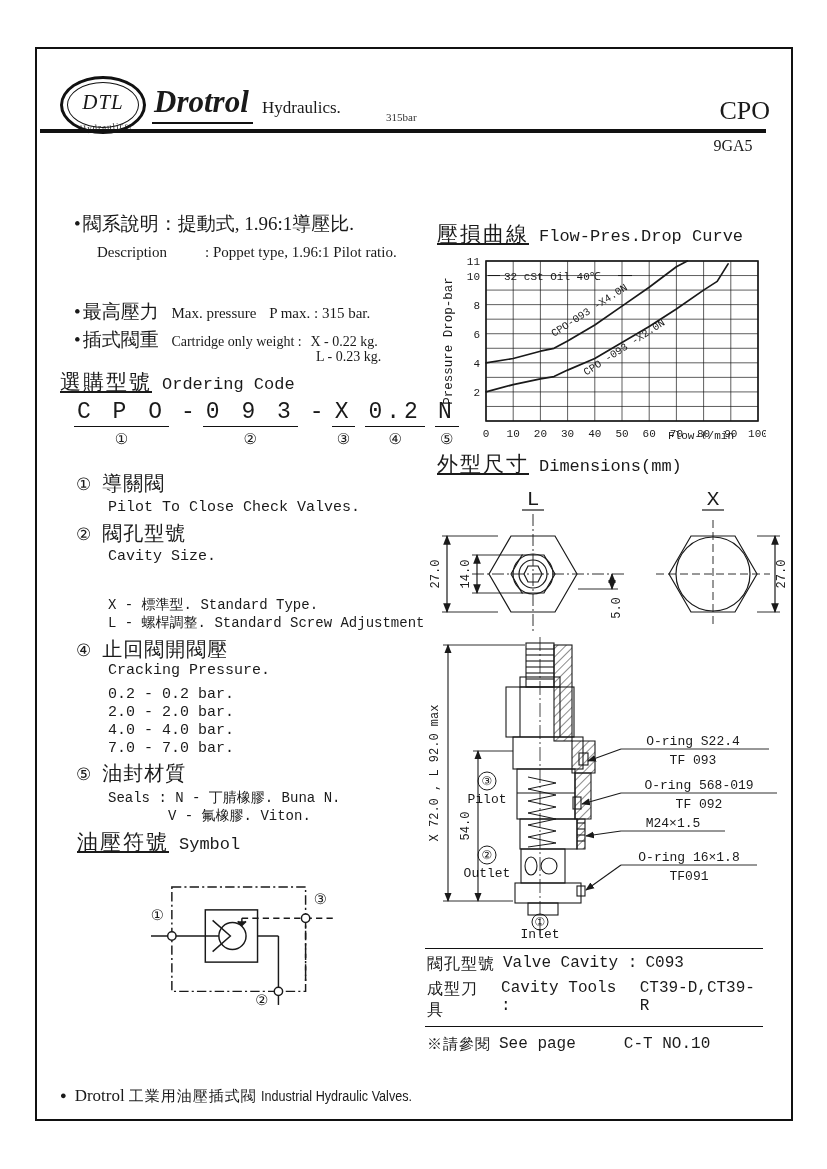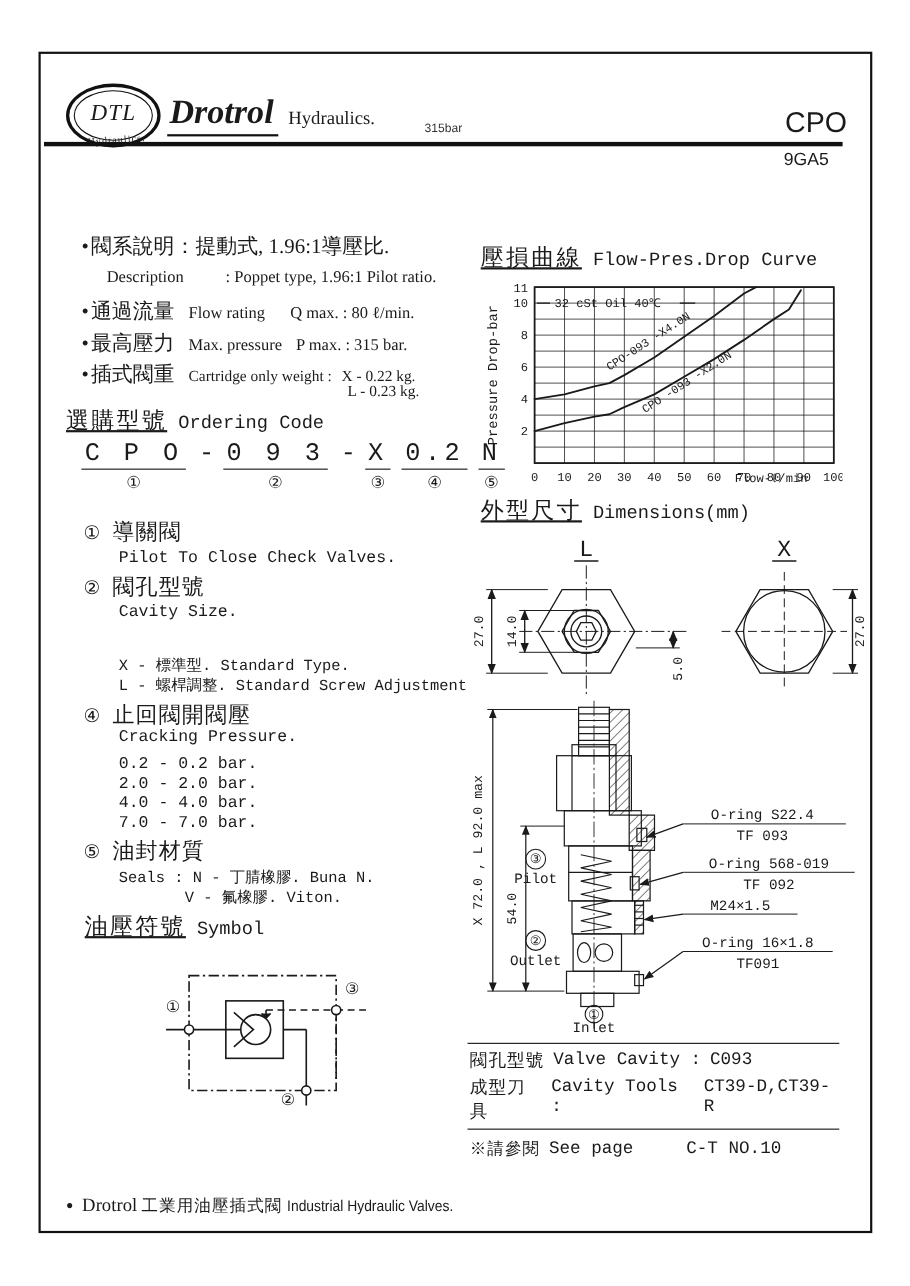--- a/index.html
+++ b/index.html
@@ -4,21 +4,21 @@
 <style>
   * { margin:0; padding:0; box-sizing:border-box; }
   html,body { background:#fff; }
   .page { position:relative; width:827px; height:1169px; background:#fff;
           color:#1a1a1a; font-family:"Liberation Serif", serif; overflow:hidden; }
   .frame { position:absolute; left:35px; top:47px; width:758px; height:1074px;
            border:2px solid #111; background:#fff; }
   .abs { position:absolute; }
   .mono { font-family:"Liberation Mono","DejaVu Sans Mono",monospace; }
   .serif { font-family:"Liberation Serif","DejaVu Serif",serif; }
-  .sans { font-family:Liberation Sans, sans-serif; }
+  .sans { font-family:Liberation Serif, serif; }
   .zh { font-family:"Liberation Serif","DejaVu Serif",serif; }
 
   
   .logo { left:60px; top:76px; width:90px; height:64px; }
   .logo-outer { position:absolute; left:0; top:0; width:86px; height:58px;
                 border:3.5px solid #111; border-radius:50%; }
   .logo-inner { position:absolute; left:7px; top:6px; width:72px; height:46px;
                 border:1.6px solid #111; border-radius:50%; }
   .logo-abbr { position:absolute; left:0px; top:14px; width:86px; text-align:center;
                font-style:italic; font-size:21px; letter-spacing:1px; }
@@ -90,25 +90,20 @@
 <div class="abs model sans">CPO</div>
 <div class="abs hrule"></div>
 <div class="abs pagecode sans">9GA5</div>
 
 
 <div class="abs spec zh" style="left:74px; top:211px;">
   <span class="b">•</span><span>閥系說明</span><span>：提動式, 1.96:1導壓比.</span>
 </div>
 <div class="abs spec-en serif" style="left:97px; top:244px;">
   <span style="display:inline-block;width:108px;">Description</span><span>:  Poppet type, 1.96:1 Pilot ratio.</span>
-</div>
-<div class="abs spec zh" style="left:74px; top:270px;">
-  <span class="b">•</span><span>通過流量</span>
-  <span class="spec-en serif" style="margin-left:8px;">Flow rating</span>
-  <span class="spec-en serif" style="margin-left:18px;">Q max. :  80 ℓ/min.</span>
 </div>
 <div class="abs spec zh" style="left:74px; top:299px;">
   <span class="b">•</span><span>最高壓力</span>
   <span class="spec-en serif" style="margin-left:8px;">Max. pressure</span>
   <span class="spec-en serif" style="margin-left:8px;">P max. : 315 bar.</span>
 </div>
 <div class="abs spec zh" style="left:74px; top:327px;">
   <span class="b">•</span><span>插式閥重</span>
   <span class="spec-en serif" style="margin-left:8px;font-size:14px;">Cartridge only weight :</span>
   <span class="spec-en serif" style="margin-left:4px;font-size:14px;">X - 0.22 kg.</span>

